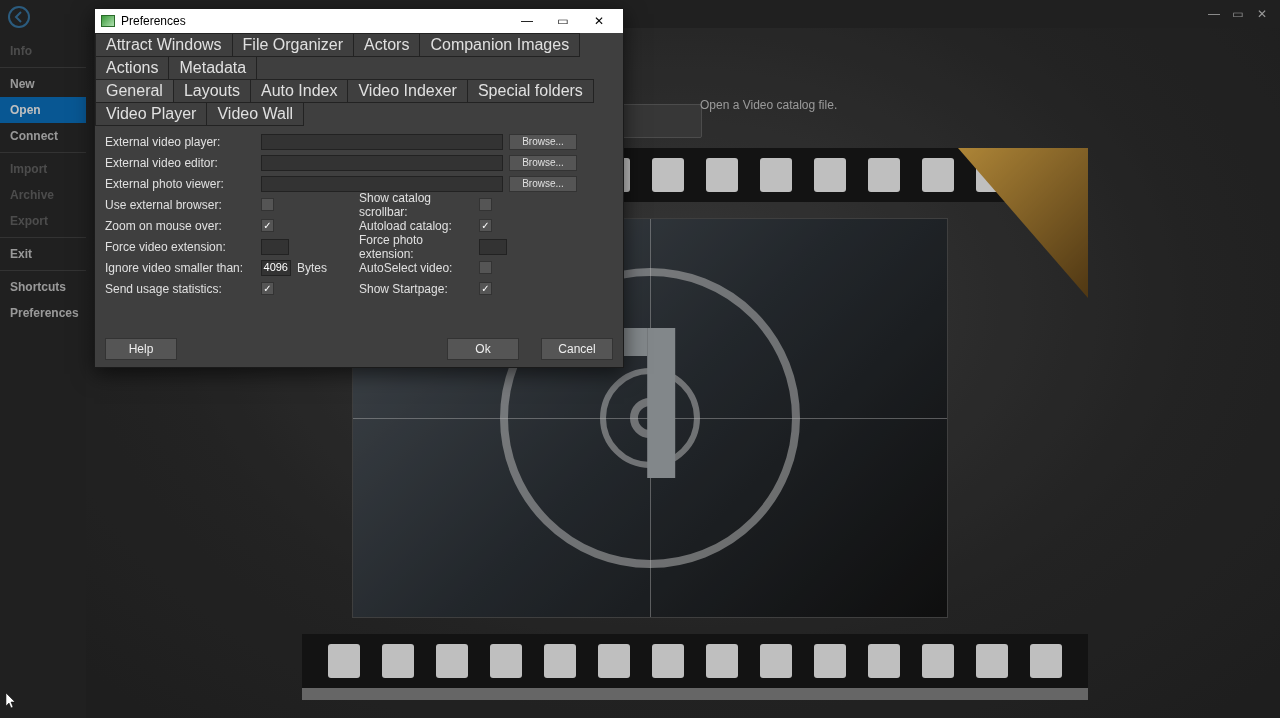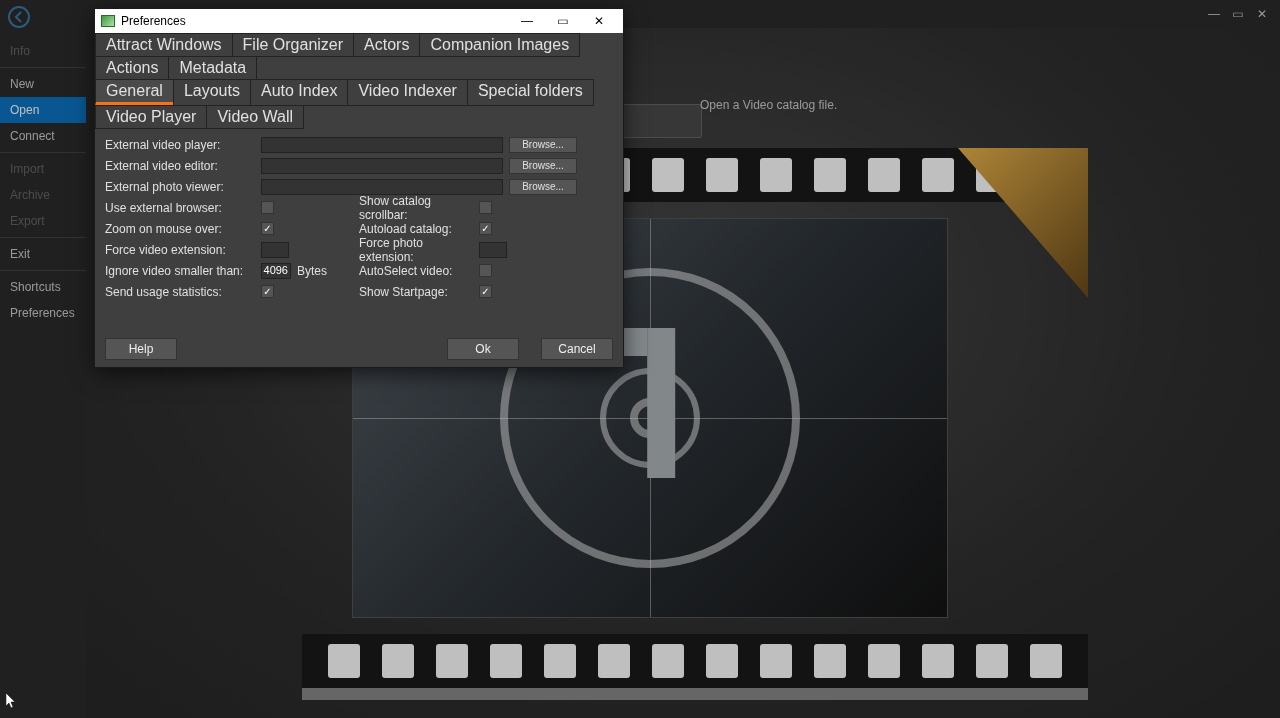--- a/index.html
+++ b/index.html
@@ -19,21 +19,21 @@
   position: absolute; left: 8px; top: 6px; width: 22px; height: 22px;
   border: 2px solid #3a7aa8; border-radius: 50%;
   display: flex; align-items: center; justify-content: center; color: #3a7aa8; cursor: pointer;
 }
 
 
 .sidebar {
   position: absolute; left: 0; top: 28px; bottom: 0; width: 86px;
   background: #2b2b2b; border-right: 0; font-size: 12px;
 }
-.sidebar .item { padding: 6px 10px; color: #ccc; cursor: pointer; }
+.sidebar .item { padding: 6px 10px; color: #ccc; cursor: pointer; font-weight: bold; }
 .sidebar .item.dim { color: #666; }
 .sidebar .item.selected { background: #0b74c4; color: #fff; }
 .sidebar .divider { height: 1px; background: #444; margin: 3px 0; }
 
 
 .main {
   position: absolute; left: 86px; top: 28px; right: 0; bottom: 0;
   background: radial-gradient(ellipse at 50% 40%, #4a4a4a 0%, #2f2f2f 60%, #282828 100%);
 }
 .open-catalog-header {
@@ -108,21 +108,21 @@
 .prefs .titlebar2 .icon { width: 14px; height: 12px; background: linear-gradient(135deg,#3a9a3a,#b0e0b0); margin-right: 6px; border: 1px solid #2a6a2a;}
 .prefs .titlebar2 .spacer { flex: 1; }
 .prefs .titlebar2 .wbtn { width: 36px; height: 24px; display: flex; align-items: center; justify-content: center; cursor: pointer; font-size: 12px; }
 
 .prefs .tabs {
   display: flex; flex-wrap: wrap; background: #3f3f3f; font-size: 16px;
 }
 .prefs .tab {
   padding: 2px 10px; border: 1px solid #222; background: #3f3f3f; cursor: pointer; margin-right: -1px; margin-bottom: -1px;
 }
-.prefs .tab.active { background: #4a4a4a; border-bottom: 4px solid #f97316; }
+.prefs .tab.active { background: #4a4a4a; border-bottom: 1px solid #f97316; }
 
 .prefs .body {
   flex: 1; padding: 6px 10px; font-size: 12px; position: relative;
 }
 .prefs .row { display: flex; align-items: center; height: 21px; }
 .prefs .lbl { width: 156px; }
 .prefs .txt { width: 242px; height: 16px; background: #333; border: 1px solid #222; }
 .prefs .txt.small { width: 30px; text-align: right; padding-right: 2px; color: #fff; font-size: 11px;}
 .prefs .txt.tiny { width: 28px; }
 .prefs .browse { width: 68px; height: 16px; margin-left: 6px; background: #555; border: 1px solid #333; font-size: 10px; cursor: pointer; display: flex; align-items: center; justify-content: center;}

